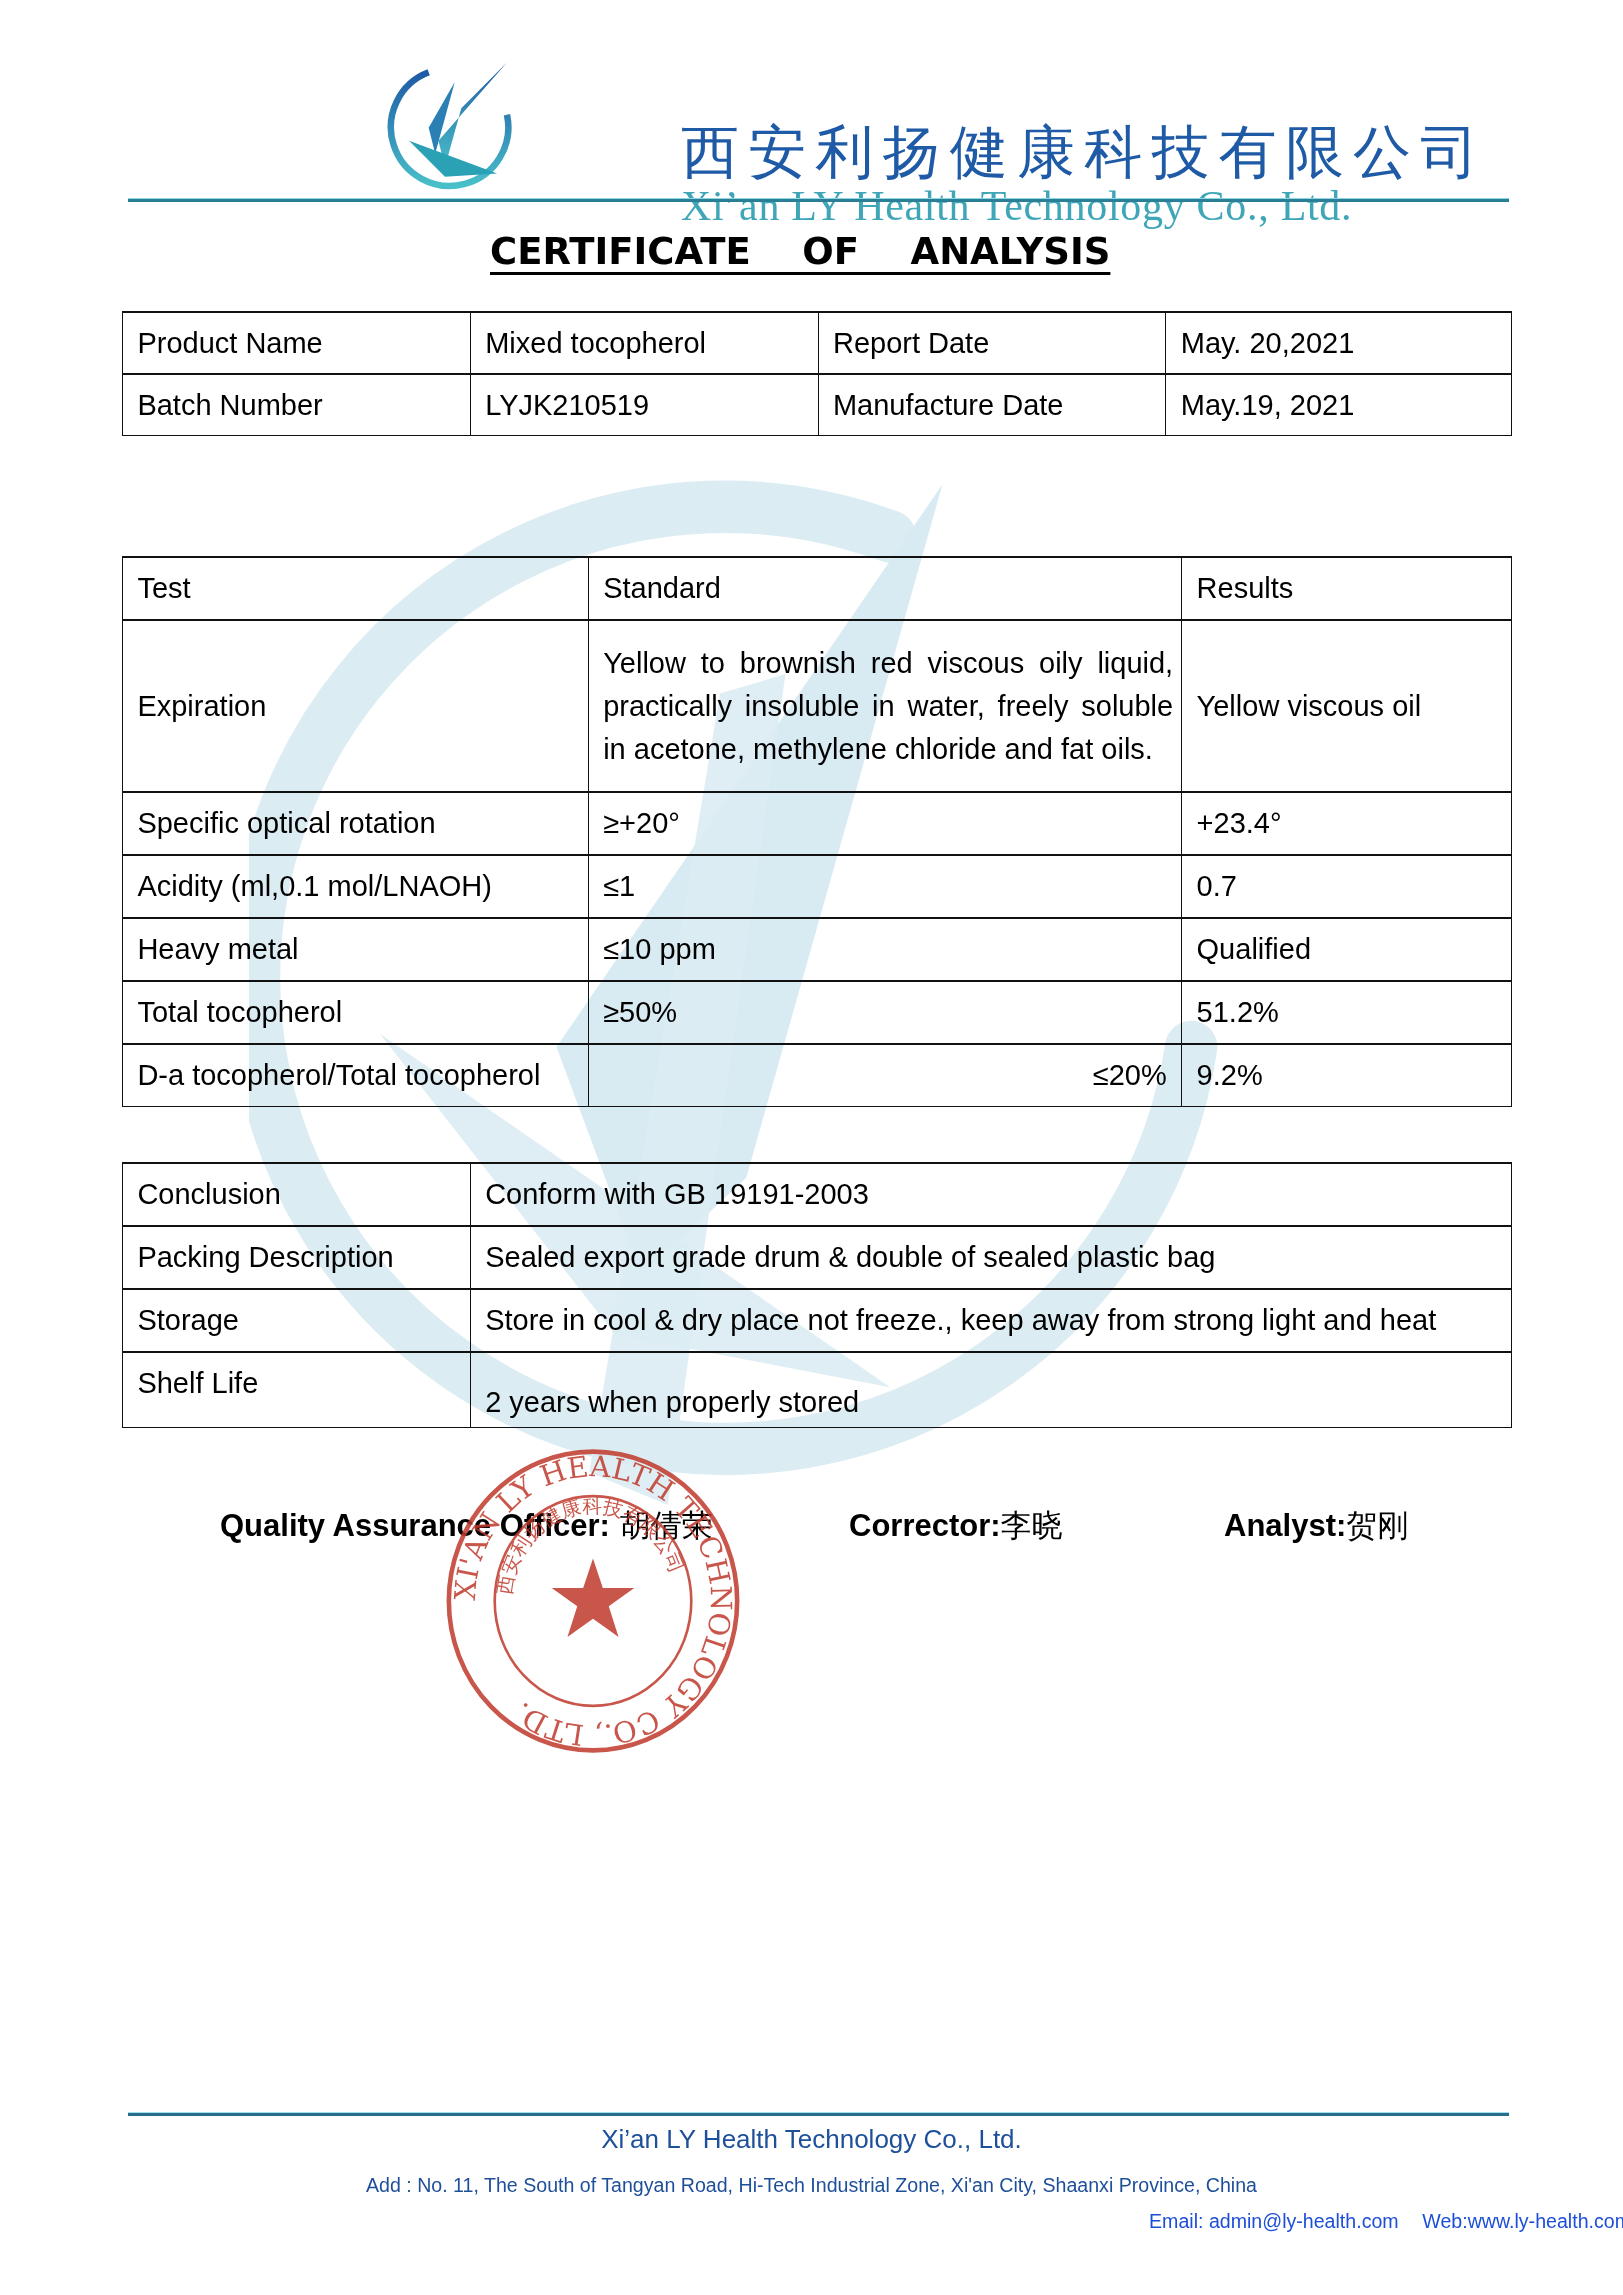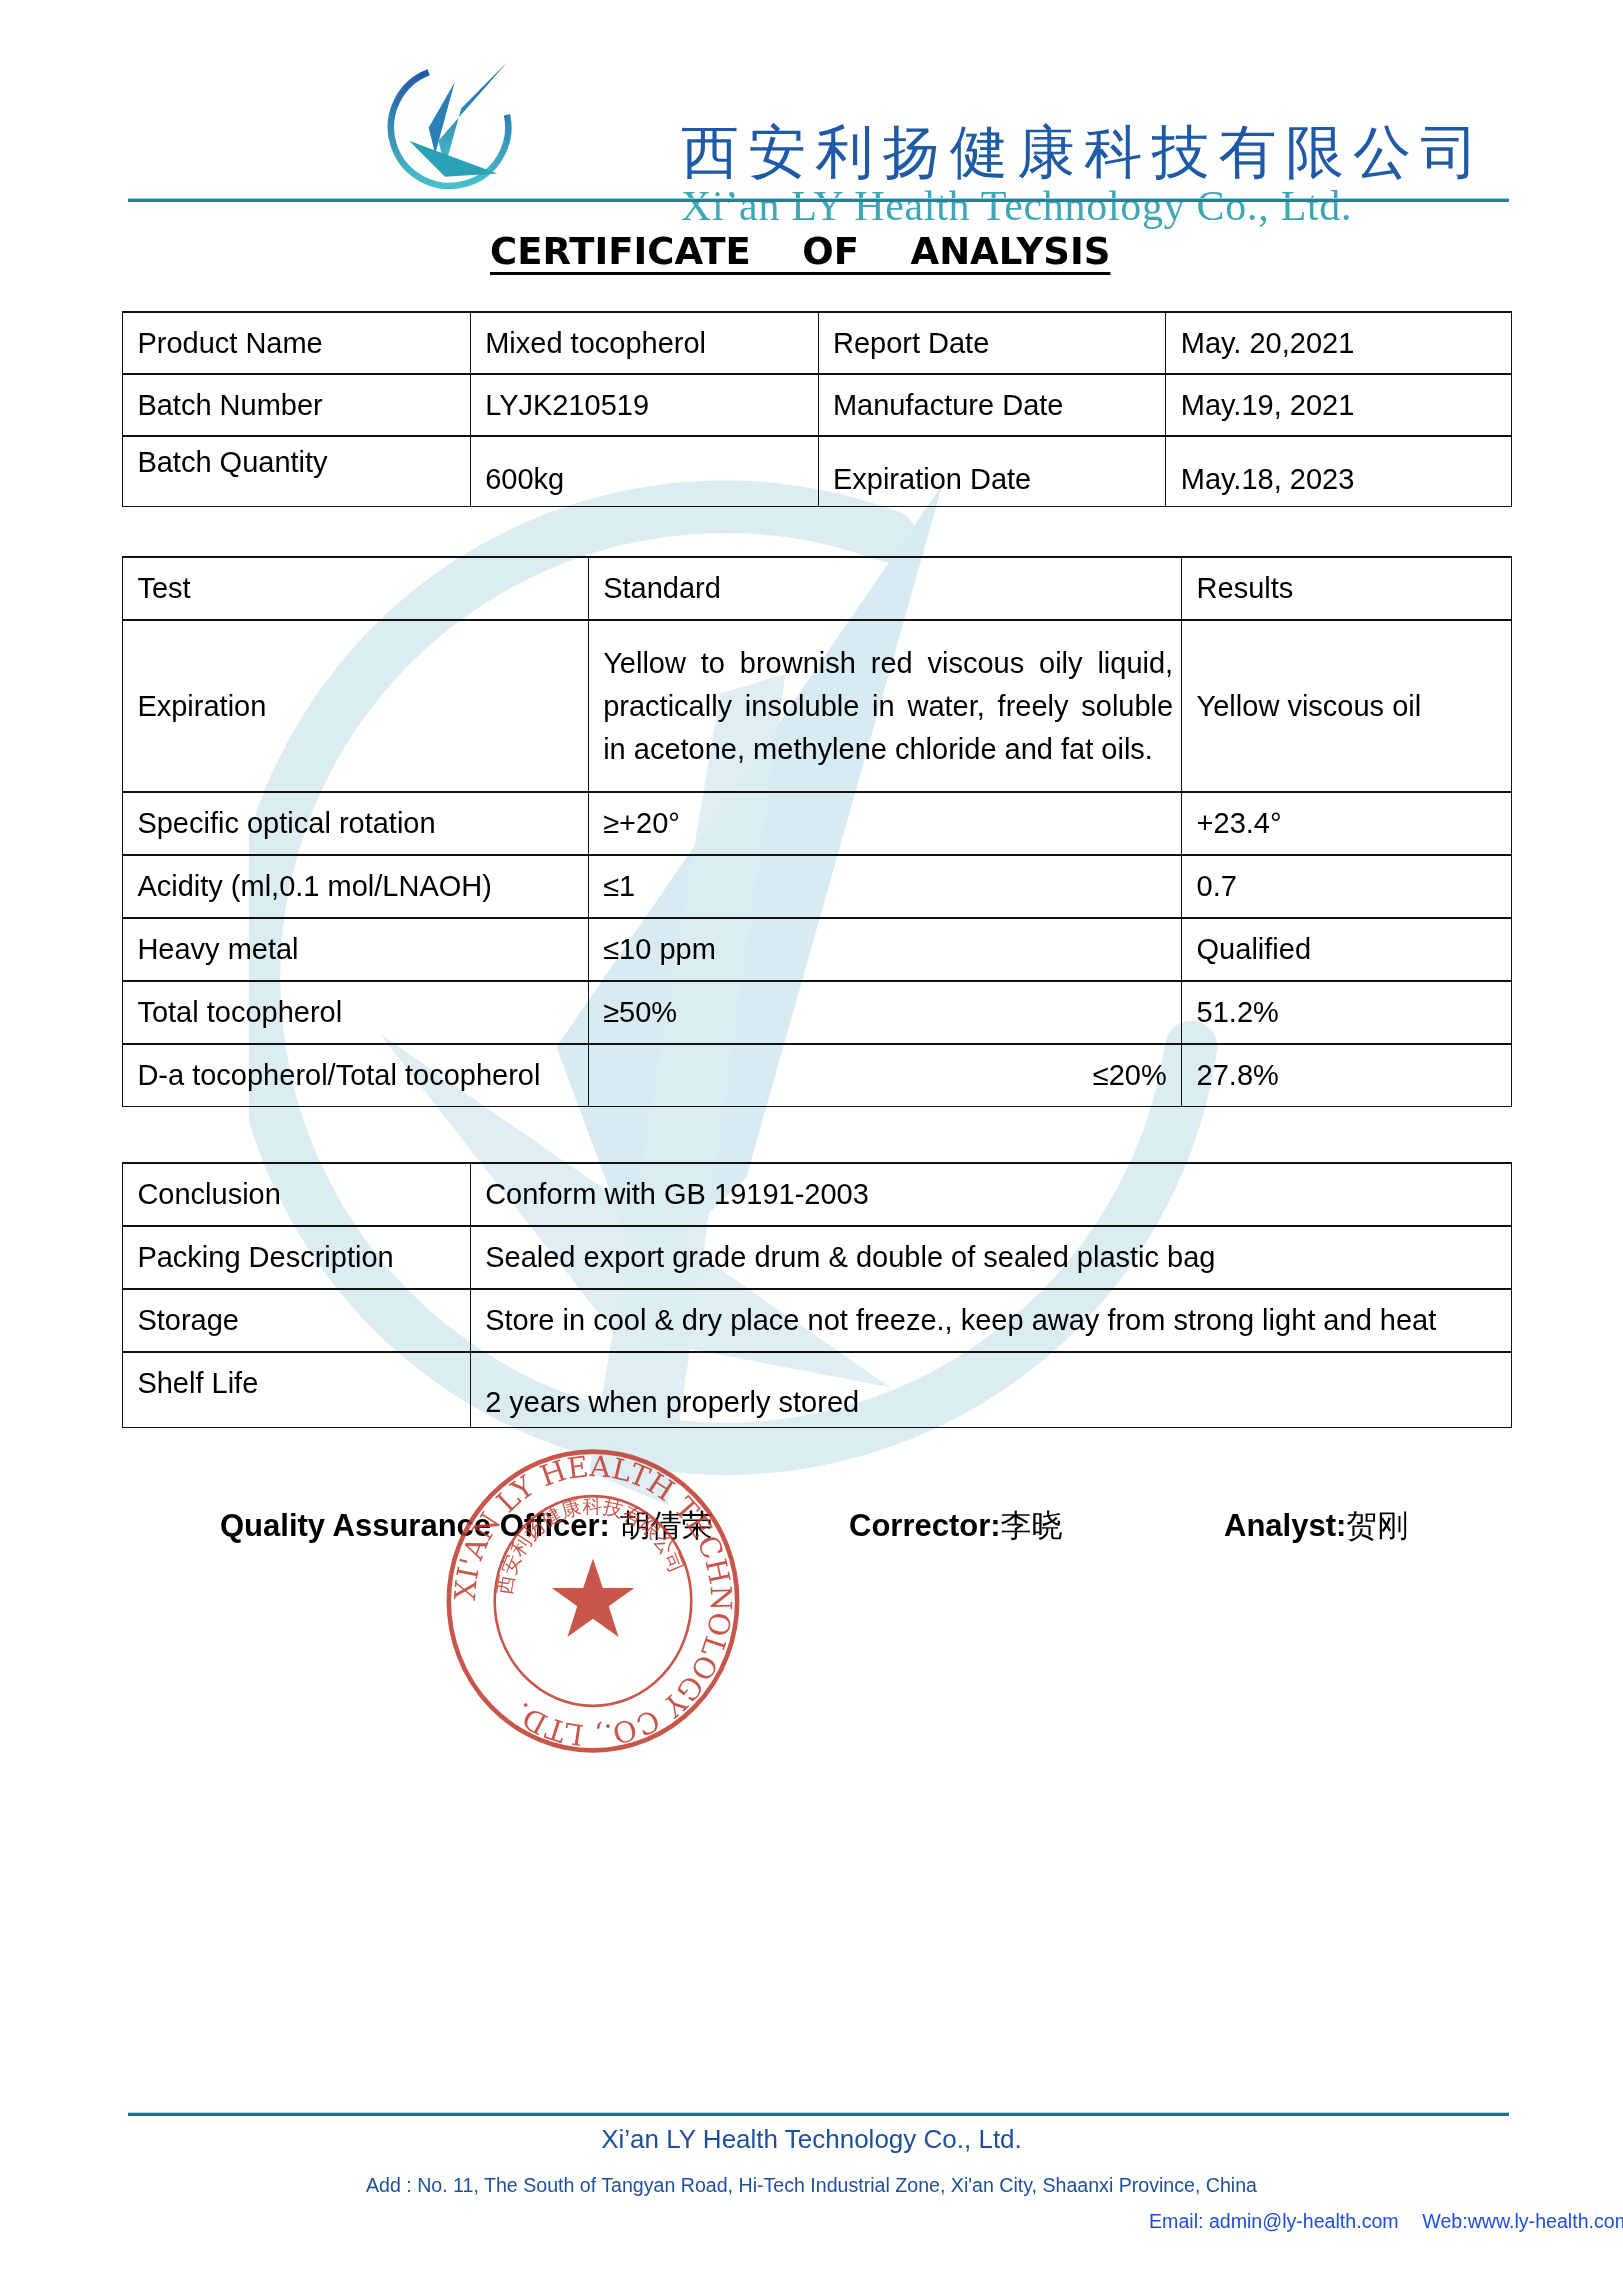--- a/index.html
+++ b/index.html
@@ -99,26 +99,20 @@
     <td class="c2">Mixed tocopherol</td>
     <td class="c3">Report Date</td>
     <td>May. 20,2021</td>
   </tr>
   <tr>
     <td class="c1">Batch Number</td>
     <td class="c2">LYJK210519</td>
     <td class="c3">Manufacture Date</td>
     <td>May.19, 2021</td>
   </tr>
-  <tr>
-    <td class="c1 top-al">Batch Quantity</td>
-    <td class="c2 low-al">600kg</td>
-    <td class="c3 low-al">Expiration Date</td>
-    <td class="low-al">May.18, 2023</td>
-  </tr>
 </tbody>
   </table>
 
 <table class="test-table">
   <tbody>
       <tr>
     <td class="c1">Test</td>
     <td class="c2">Standard</td>
     <td>Results</td>
   </tr>
@@ -143,21 +137,21 @@
     <td>Qualified</td>
   </tr>
   <tr>
     <td class="c1">Total tocopherol</td>
     <td class="c2">≥50%</td>
     <td>51.2%</td>
   </tr>
   <tr>
     <td class="c1">D-a tocopherol/Total tocopherol</td>
     <td class="c2 indent">≤20%</td>
-    <td>27.8%</td>
+    <td>9.2%</td>
   </tr>
 </tbody>
   </table>
 
 <table class="concl-table">
   <tbody>
       <tr>
     <td class="c1">Conclusion</td>
     <td>Conform with GB 19191-2003</td>
   </tr>

